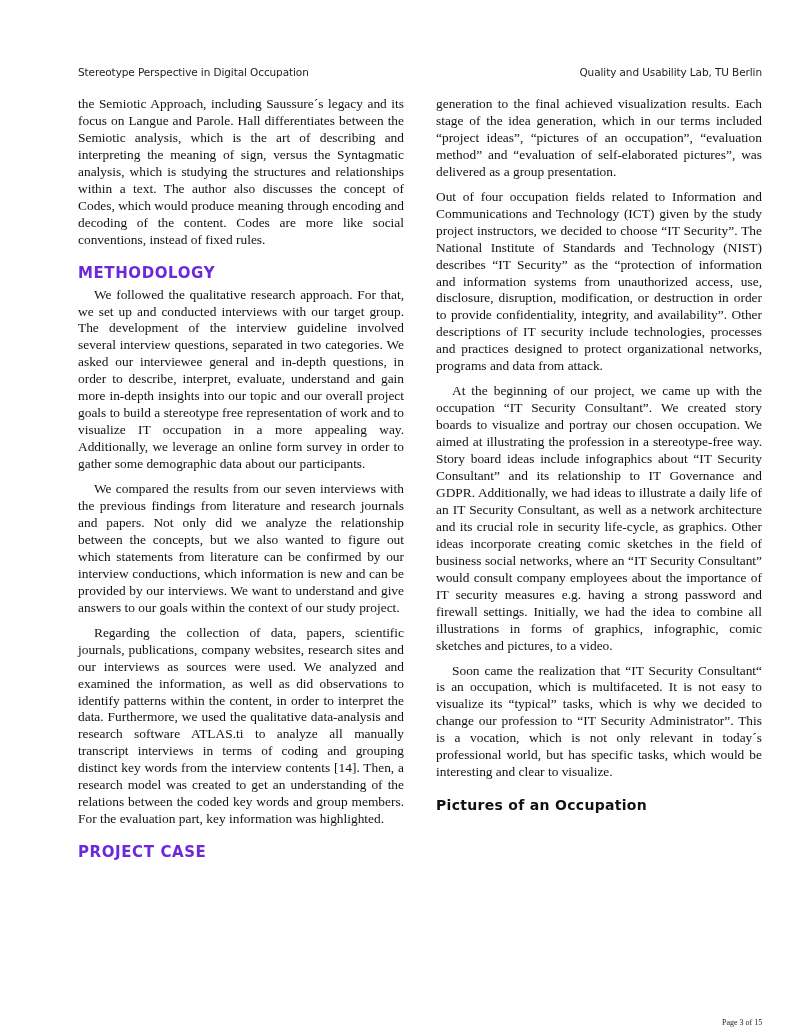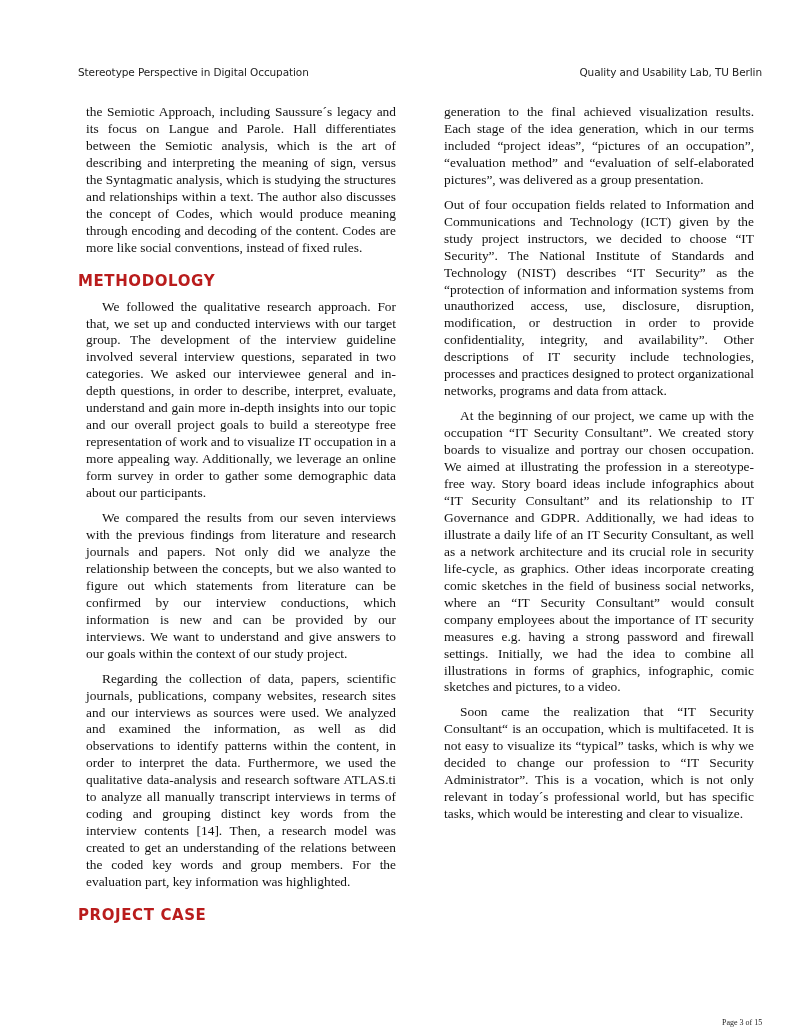--- a/index.html
+++ b/index.html
@@ -10,26 +10,26 @@
     font-family: "DejaVu Sans", sans-serif; font-size: 10.5px; color: #222;
     display: flex; justify-content: space-between; letter-spacing: -0.1px;
   }
   .col {
     position: absolute; top: 96px; width: 326px;
     font-family: "Liberation Serif", serif; font-size: 13.4px; line-height: 16.95px;
     text-align: justify; color: #111;
   }
   .col.left { left: 62px; }
   .col.right { left: 420px; width: 326px; }
-  .col p { margin: 8px; }
+  .col p { margin: 0; }
   .col p + p { margin-top: 8px; }
   .indent { text-indent: 16px; }
   h2.section {
     font-family: "DejaVu Sans", sans-serif; font-weight: 600; font-size: 15px;
-    letter-spacing: 0.6px; margin: 14px 0 4px 0; line-height: 20px; color: #b91c1c;
+    letter-spacing: 0.6px; margin: 14px 0 4px 0; line-height: 20px; color: #6d28d9;
   }
   h3.subsection {
     font-family: "DejaVu Sans", sans-serif; font-weight: 600; font-size: 14px;
     letter-spacing: 0.3px; margin: 14px 0 4px 0; line-height: 20px; color: #111;
   }
   .footer {
     position: absolute; top: 1018px; left: 694px;
     font-family: "Liberation Serif", serif; font-size: 8px; color: #222; margin-left: 12px;
   }
 </style>
@@ -50,16 +50,17 @@
     <p class="indent">We compared the results from our seven interviews with the previous findings from literature and research journals and papers. Not only did we analyze the relationship between the concepts, but we also wanted to figure out which statements from literature can be confirmed by our interview conductions, which information is new and can be provided by our interviews. We want to understand and give answers to our goals within the context of our study project.</p>
     <p class="indent">Regarding the collection of data, papers, scientific journals, publications, company websites, research sites and our interviews as sources were used. We analyzed and examined the information, as well as did observations to identify patterns within the content, in order to interpret the data. Furthermore, we used the qualitative data-analysis and research software ATLAS.ti to analyze all manually transcript interviews in terms of coding and grouping distinct key words from the interview contents [14]. Then, a research model was created to get an understanding of the relations between the coded key words and group members. For the evaluation part, key information was highlighted.</p>
     <h2 class="section">PROJECT CASE</h2>
   </div>
 
   <div class="col right">
     <p>generation to the final achieved visualization results. Each stage of the idea generation, which in our terms included “project ideas”, “pictures of an occupation”, “evaluation method” and “evaluation of self-elaborated pictures”, was delivered as a group presentation.</p>
     <p>Out of four occupation fields related to Information and Communications and Technology (ICT) given by the study project instructors, we decided to choose “IT Security”. The National Institute of Standards and Technology (NIST) describes “IT Security” as the “protection of information and information systems from unauthorized access, use, disclosure, disruption, modification, or destruction in order to provide confidentiality, integrity, and availability”. Other descriptions of IT security include technologies, processes and practices designed to protect organizational networks, programs and data from attack.</p>
     <p class="indent">At the beginning of our project, we came up with the occupation “IT Security Consultant”. We created story boards to visualize and portray our chosen occupation. We aimed at illustrating the profession in a stereotype-free way. Story board ideas include infographics about “IT Security Consultant” and its relationship to IT Governance and GDPR. Additionally, we had ideas to illustrate a daily life of an IT Security Consultant, as well as a network architecture and its crucial role in security life-cycle, as graphics. Other ideas incorporate creating comic sketches in the field of business social networks, where an “IT Security Consultant” would consult company employees about the importance of IT security measures e.g. having a strong password and firewall settings. Initially, we had the idea to combine all illustrations in forms of graphics, infographic, comic sketches and pictures, to a video.</p>
     <p class="indent">Soon came the realization that “IT Security Consultant“ is an occupation, which is multifaceted. It is not easy to visualize its “typical” tasks, which is why we decided to change our profession to “IT Security Administrator”. This is a vocation, which is not only relevant in today´s professional world, but has specific tasks, which would be interesting and clear to visualize.</p>
+    <h3 class="subsection">Pictures of an Occupation</h3>
   </div>
 
   <div class="footer">Page 3 of 15</div>
 </div>
 
 </body></html>

